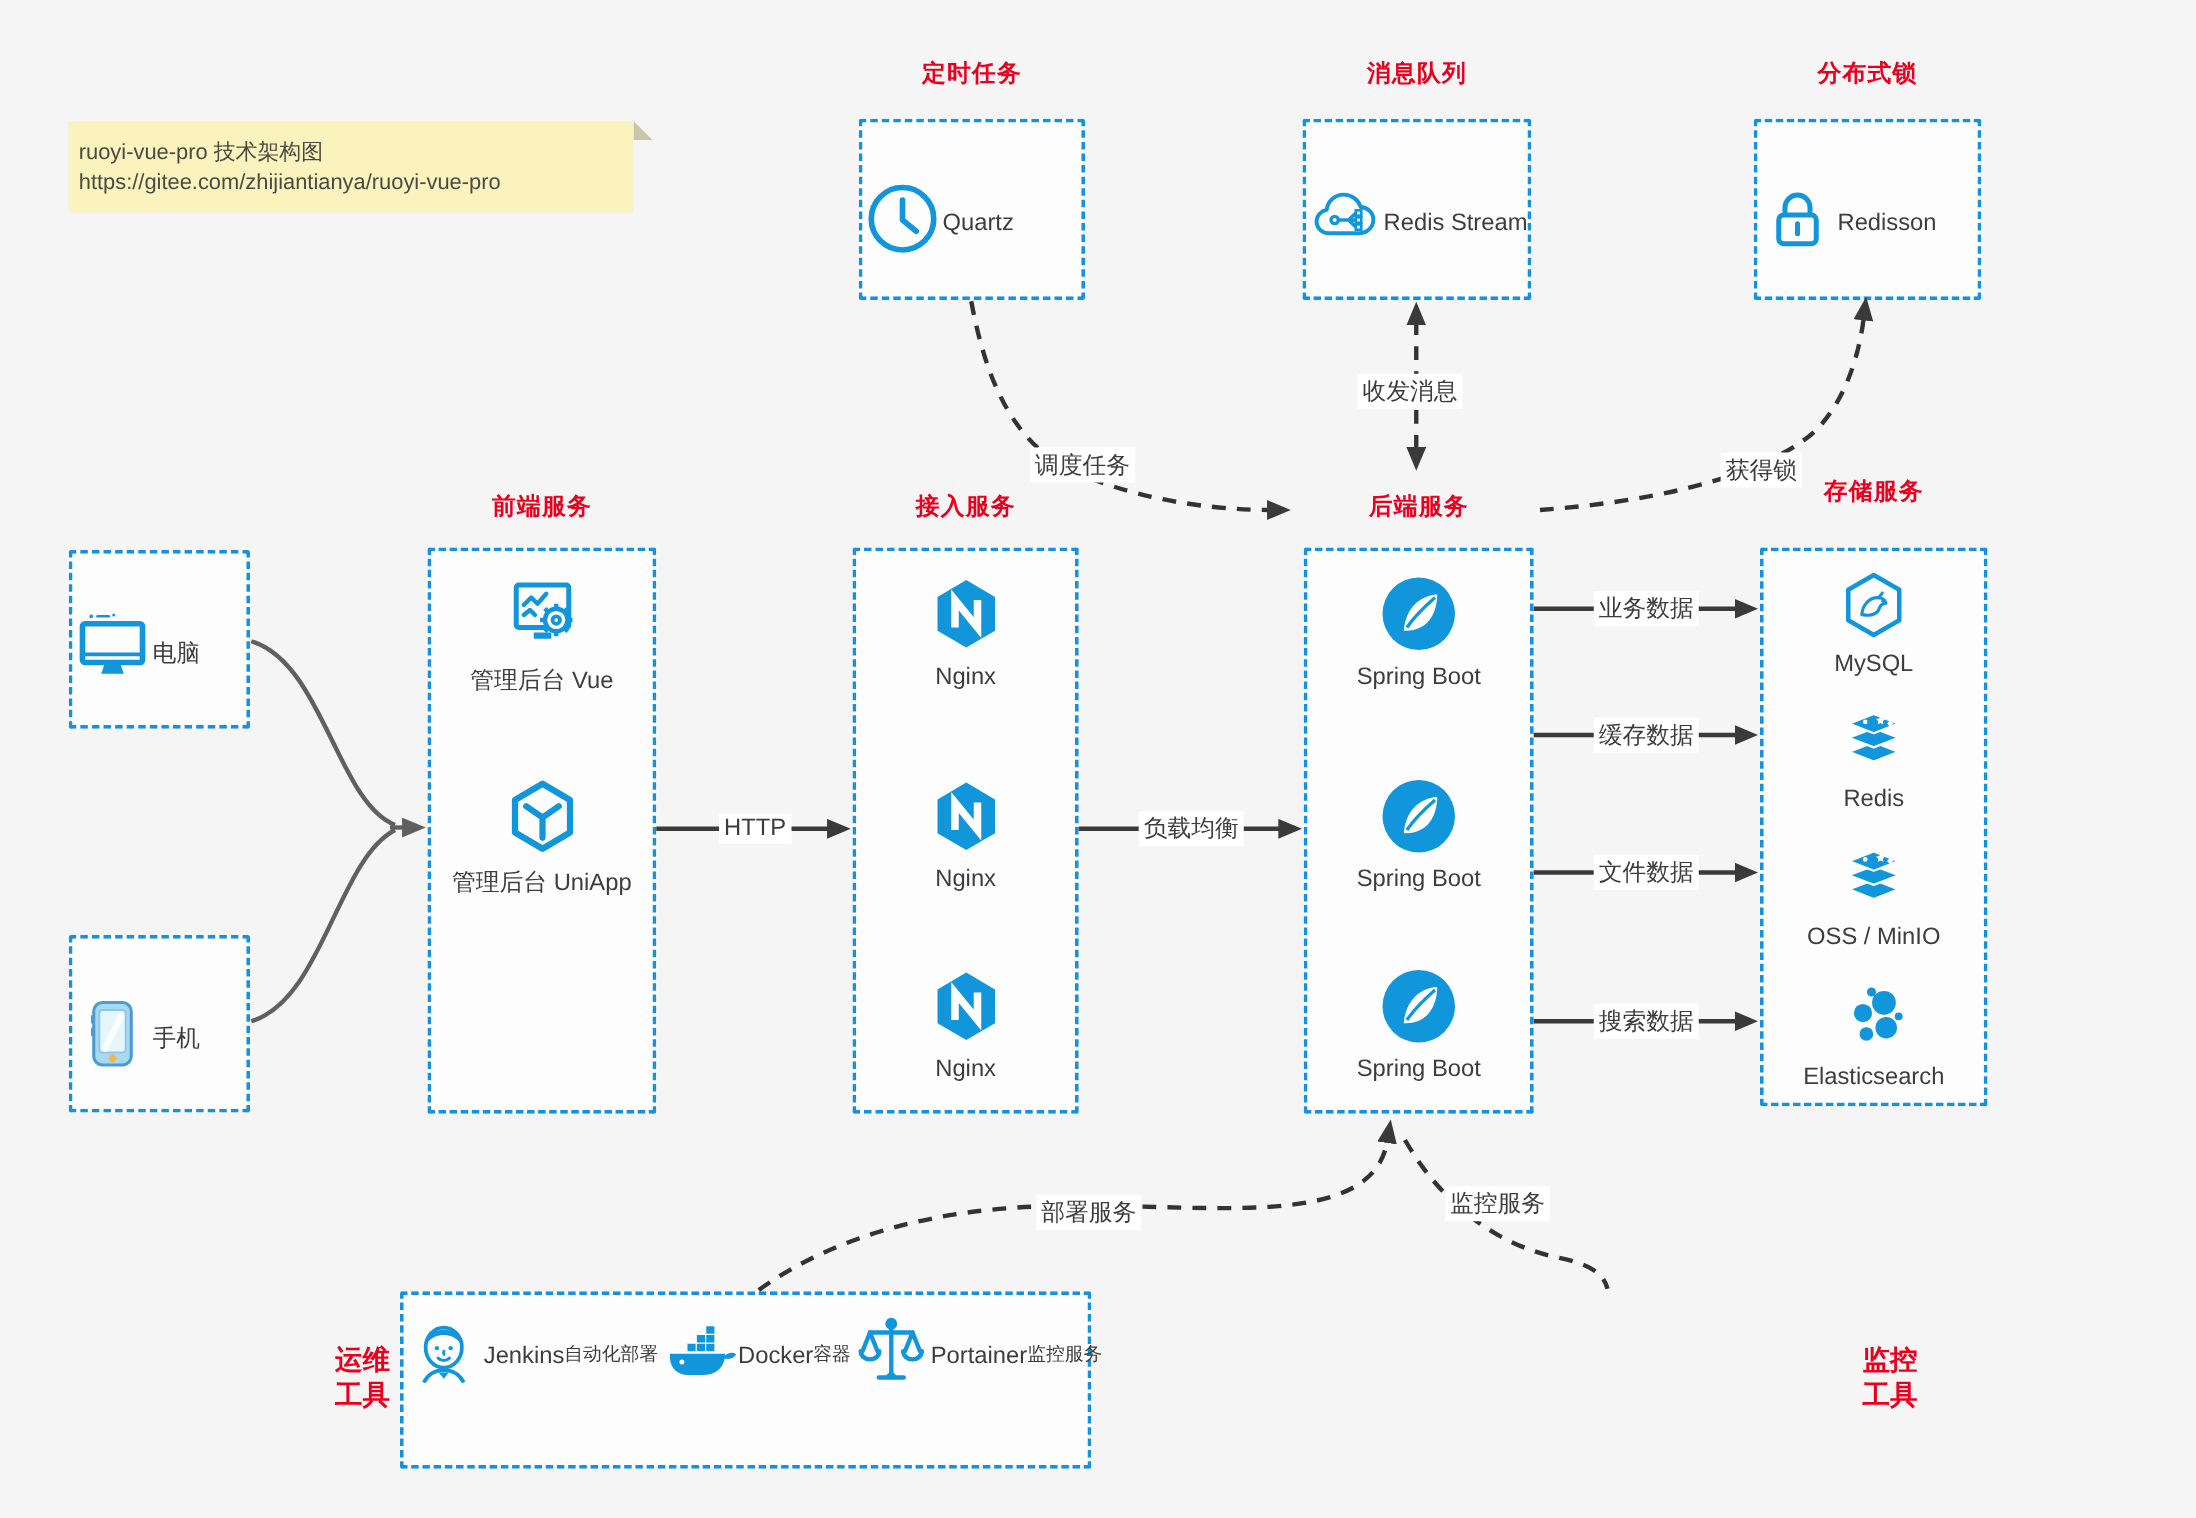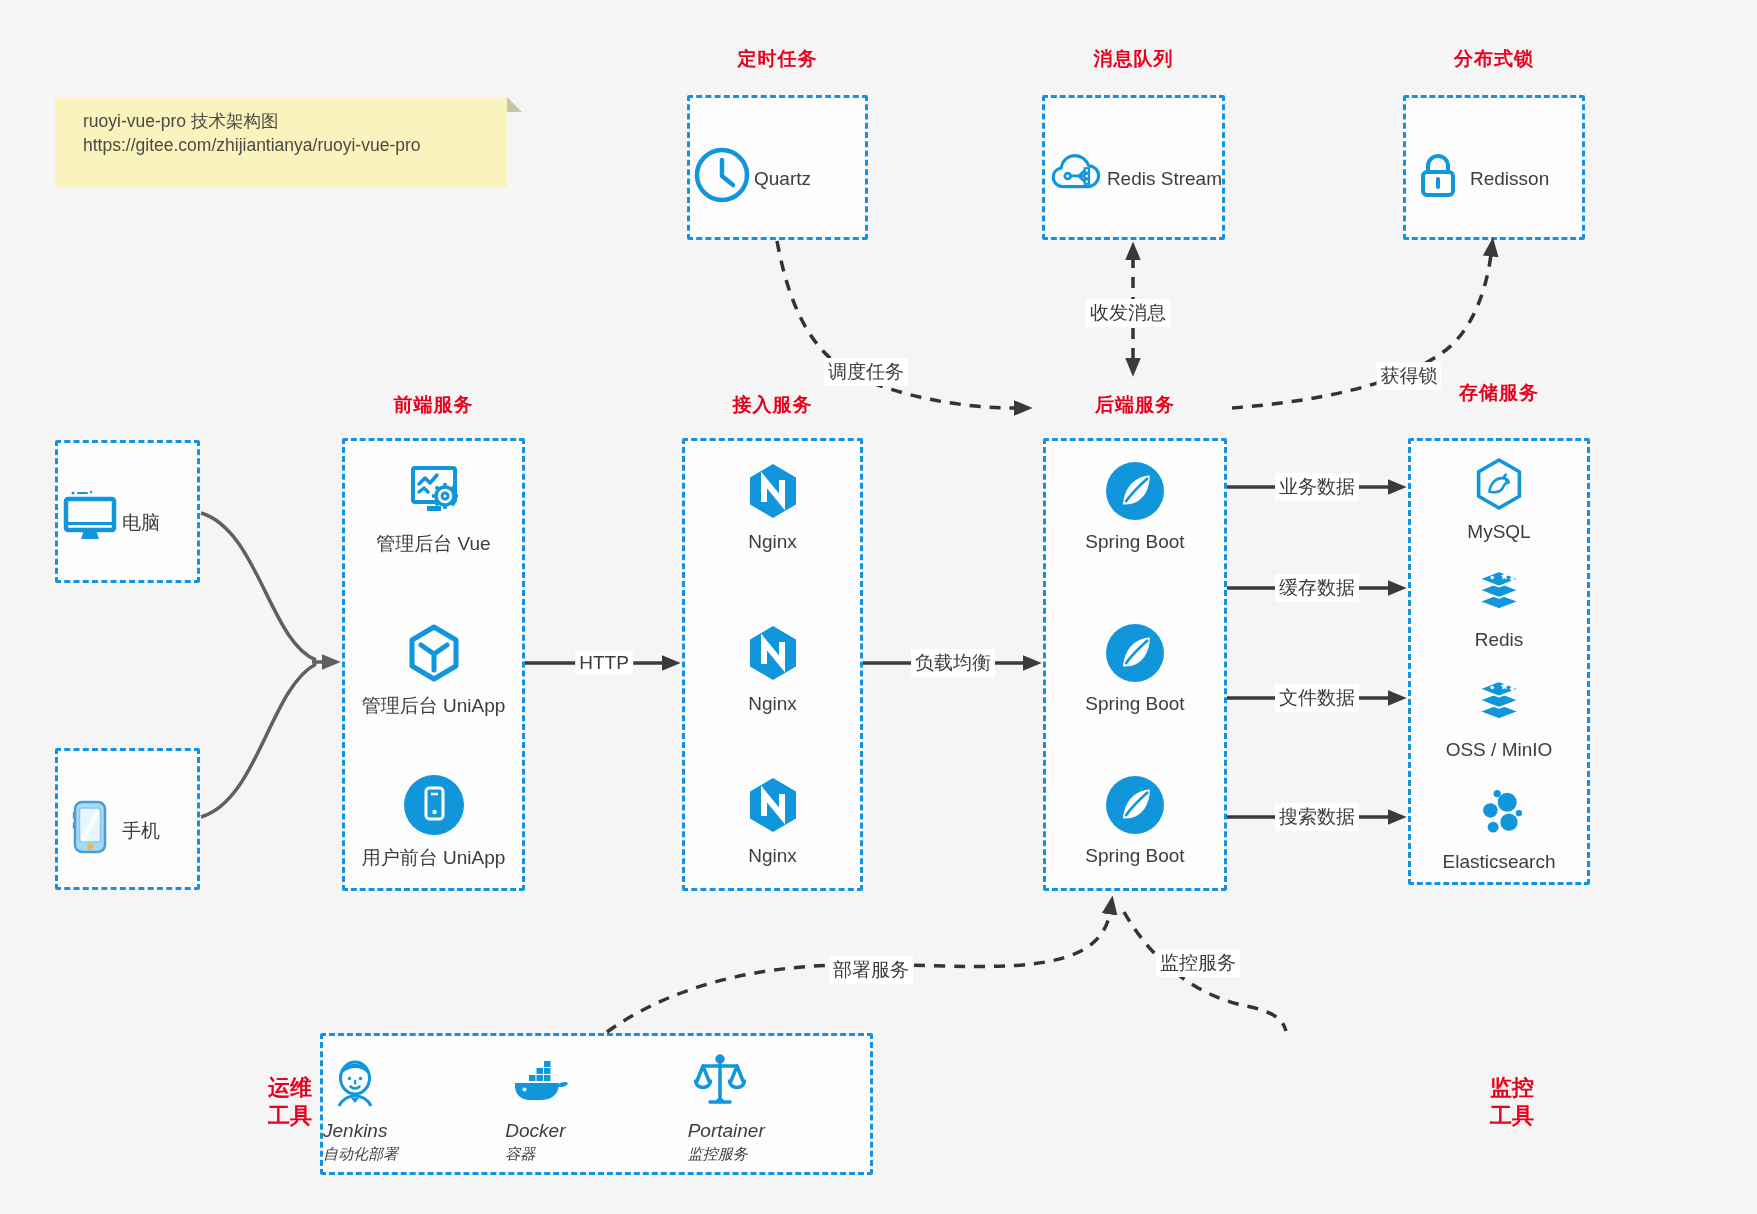--- a/index.html
+++ b/index.html
@@ -14,28 +14,28 @@
   .lbl{margin-top:8px;font-size:19px;color:#3d3d3d;white-space:nowrap;}
 
   .icon{width:64px;height:64px;color:#1296db;display:block;}
   .icon.sm{width:58px;height:58px;}
 
   .item{position:absolute;left:0;right:0;display:flex;flex-direction:column;align-items:center;}
   .r1{top:18px}.r2{top:180px}.r3{top:332px}
   .s1{top:14px}.s2{top:122px}.s3{top:232px}.s4{top:344px}
 
   .bgroup{display:flex;align-items:flex-start;padding-top:14px;}
-  .bitem{flex:1;display:flex;flex-direction:column;font-style:italic;}
+  .bitem{flex:1;display:flex;align-items:center;}
   .bitem .nm{margin-top:6px;font-size:19px;white-space:nowrap;}
   .bitem .ds{margin-top:3px;font-size:15px;white-space:nowrap;}
 
   .sideLabel{position:absolute;font-size:22px;font-weight:bold;color:#e8001c;text-align:center;line-height:28px;z-index:3;}
 
-  .note{position:absolute;left:55px;top:97px;width:452px;height:90px;background:#faf3bd;box-sizing:border-box;
-        padding:12px 0 0 28px;font-size:17.5px;color:#4a4a42;line-height:24px;z-index:3;}
+  .note{position:absolute;left:55px;top:97px;width:452px;height:73px;background:#faf3bd;box-sizing:border-box;
+        padding:12px 0 0 8px;font-size:17.5px;color:#4a4a42;line-height:24px;z-index:3;}
   .note .fold{position:absolute;right:-15px;top:0;width:0;height:0;
         border-bottom:15px solid #c9c5a8;border-right:15px solid transparent;}
 
   svg.wires{position:absolute;left:0;top:0;z-index:5;pointer-events:none;}
   .edge-label{position:absolute;transform:translate(-50%,-50%);background:#ffffff;padding:1px 4px;
         font-size:19px;color:#3c3c3c;white-space:nowrap;z-index:7;}
 </style>
 </head>
 <body>
 
@@ -251,26 +251,20 @@
       <svg class="icon">
           <use href="#i-adminvue"></use>
         </svg>
       <div class="lbl">管理后台 Vue</div>
     </div>
     <div class="item r2">
       <svg class="icon">
           <use href="#i-cube"></use>
         </svg>
       <div class="lbl">管理后台 UniApp</div>
-    </div>
-    <div class="item r3">
-      <svg class="icon">
-          <use href="#i-userapp"></use>
-        </svg>
-      <div class="lbl">用户前台 UniApp</div>
     </div>
   </div>
 
   <div class="dashbox" style="left:682px;top:438px;width:181px;height:453px">
     <div class="item r1">
       <svg class="icon">
           <use href="#i-nginx"></use>
         </svg>
       <div class="lbl">Nginx</div>
     </div>

